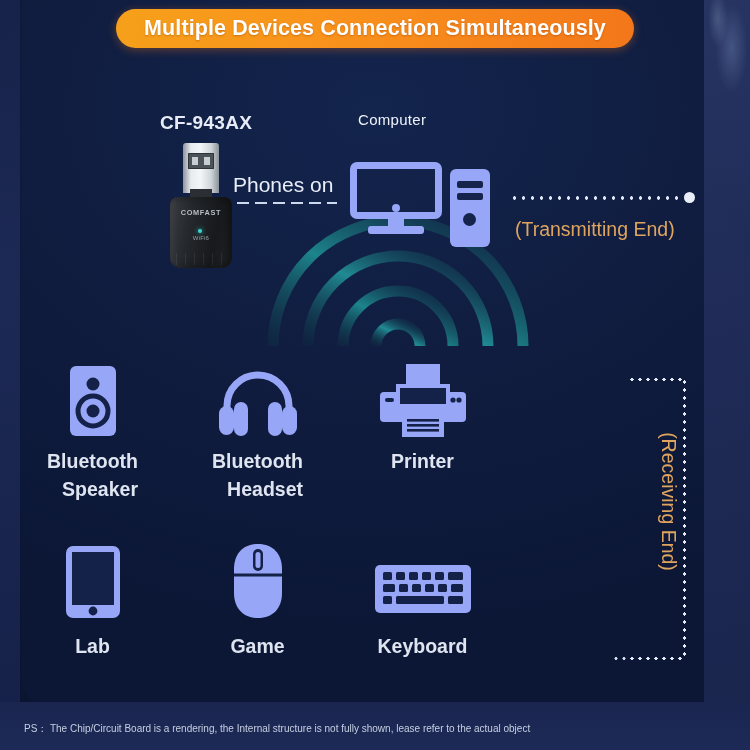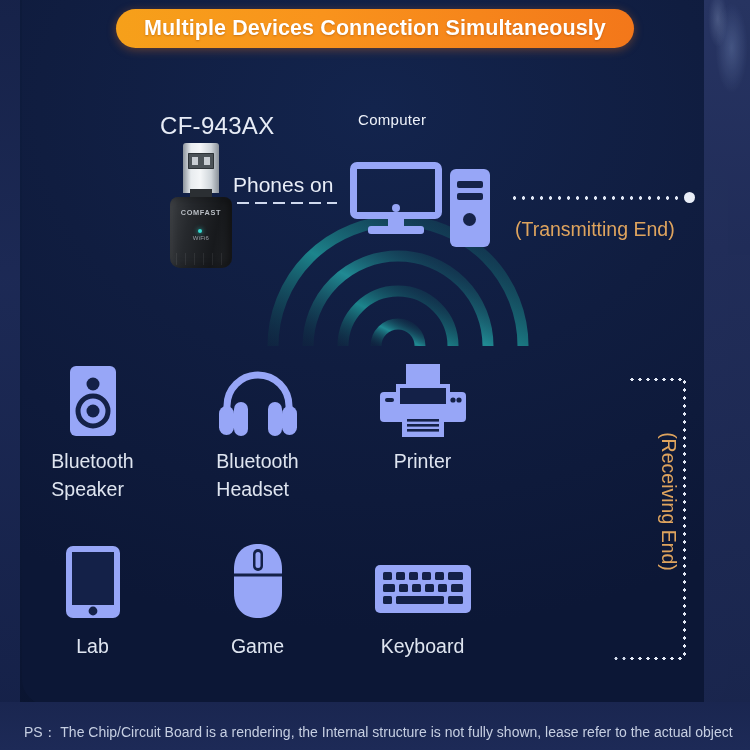--- a/index.html
+++ b/index.html
@@ -61,21 +61,21 @@
   }
   .title-pill span {
     color:#fff; font-size:21.5px; font-weight:bold;
     letter-spacing:.1px; white-space:nowrap;
     text-shadow:0 1px 2px rgba(120,50,0,.35);
   }
 
   
   .lbl-dongle {
     position:absolute; left:160px; top:112px;
-    font-size:24px; color:#e7ecf6; font-weight:400; letter-spacing:.3px;
+    font-size:19px; color:#e7ecf6; font-weight:700; letter-spacing:.3px;
   }
   .lbl-computer {
     position:absolute; left:358px; top:111px;
     font-size:15px; color:#eef2fa; font-weight:300; letter-spacing:.3px;
   }
   .lbl-switch {
     position:absolute; left:233px; top:173px;
     font-size:21px; color:#e9eef8; font-weight:300;
   }
   .switch-underline {
@@ -179,22 +179,22 @@
     position:absolute; left:515px; top:218px;
     font-size:19.5px; color:#dfa45e; font-weight:300; white-space:nowrap;
   }
 
   
   .grid{ position:absolute; left:10px; top:360px; width:660px; }
   .grid-row{ display:flex; }
   .cell{ width:165px; display:flex; flex-direction:column; align-items:center; }
   .cell .ico{ height:78px; display:flex; align-items:flex-end; justify-content:center; }
   .cell .cap{
-    margin-top:10px; text-align:left; color:#dfe5f0;
-    font-size:19.5px; font-weight:400; line-height:1.42; white-space:pre-line;
+    margin-top:10px; text-align:right; color:#dfe5f0;
+    font-size:19.5px; font-weight:700; line-height:1.42; white-space:pre-line;
   }
   .row2 .cell .cap{ margin-top:14px; }
 
   
   .rx-bracket{ position:absolute; left:628px; top:378px; width:72px; height:282px; }
   .rx-top{
     position:absolute; left:0; top:0; width:58px; height:3px;
     background-image:radial-gradient(circle,#e3e9f6 1.5px, transparent 1.8px);
     background-size:8px 3px; background-repeat:repeat-x;
   }
@@ -215,22 +215,22 @@
     text-align:center; white-space:nowrap;
   }
   .kb-dots{
     position:absolute; left:612px; top:657px; width:56px; height:3px;
     background-image:radial-gradient(circle,#cfd7e8 1.4px, transparent 1.7px);
     background-size:8px 3px; background-repeat:repeat-x;
   }
 
   
   .footer-text{
-    position:absolute; left:24px; bottom:8px;
-    font-size:14px; color:#c6cfe2; font-weight:300; letter-spacing:0;
+    position:absolute; left:24px; bottom:14px;
+    font-size:10px; color:#c6cfe2; font-weight:300; letter-spacing:0;
     white-space:nowrap;
     margin-top:46px;
   }
 </style>
 </head>
 <body>
 
 <div id="stage">
 
   <div class="panel"></div>

